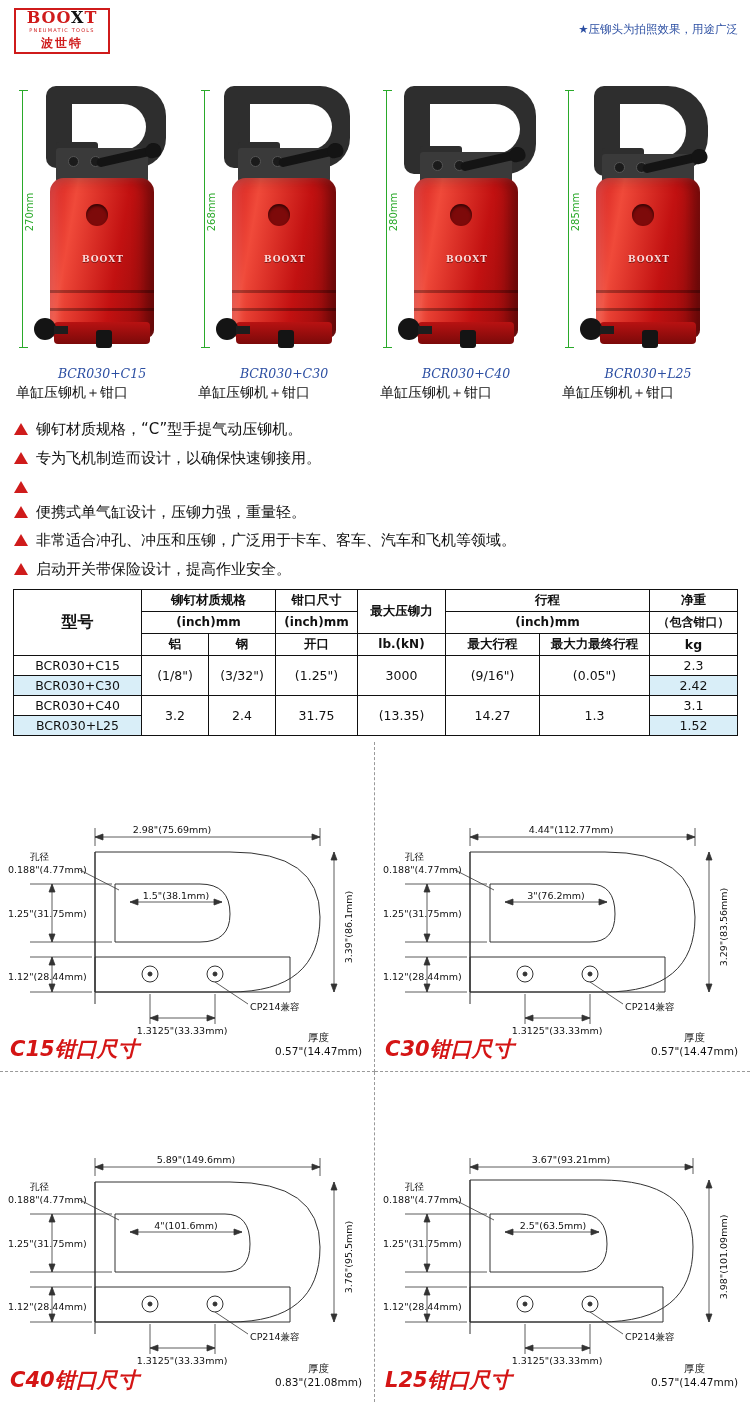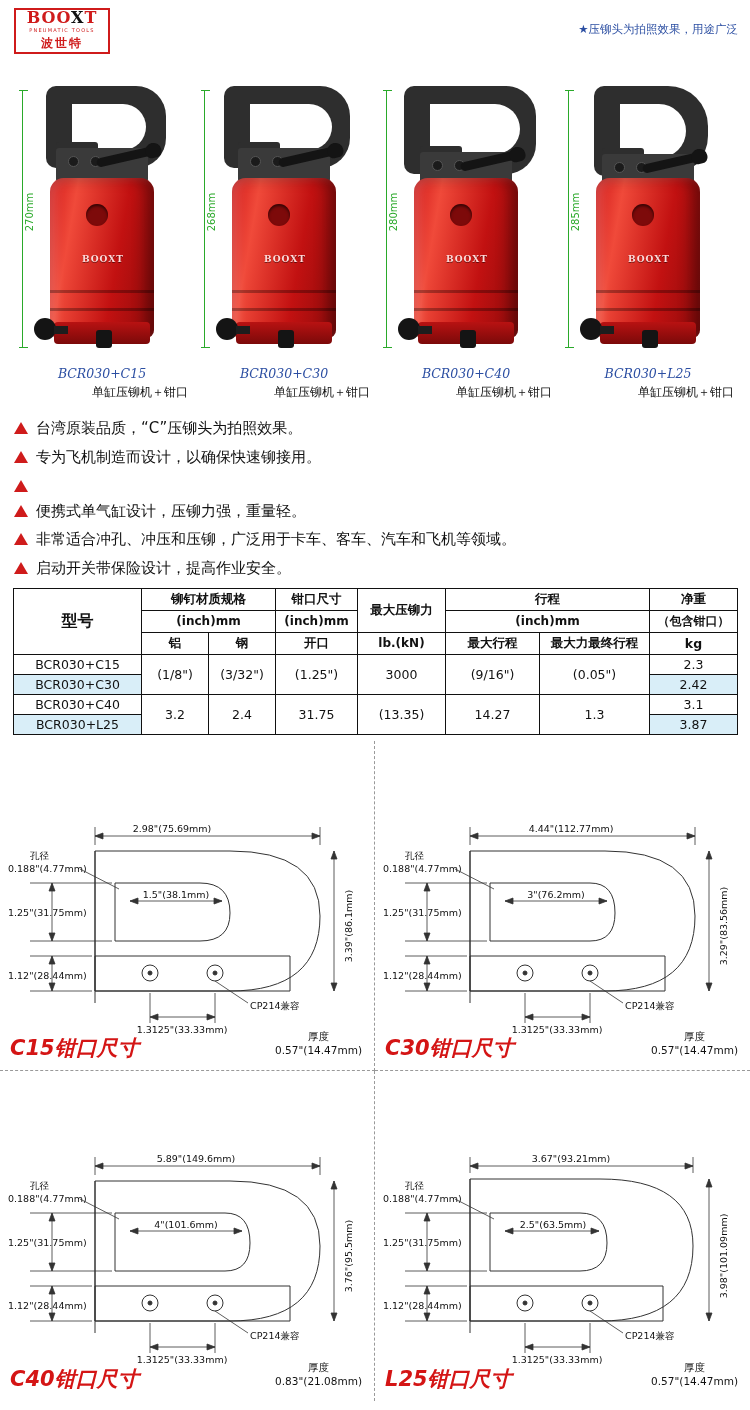--- a/index.html
+++ b/index.html
@@ -98,21 +98,21 @@
   .stem{position:absolute;top:240px;left:16px;width:14px;height:8px;background:#1d1d1d;}
   .airin{
     position:absolute;top:244px;left:58px;width:16px;height:18px;background:#141414;border-radius:3px;
   }
 
   .pname{
     text-align:center;font-size:12.5px;color:#2b4ea2;
     font-family:"DejaVu Serif","Liberation Serif",serif;font-style:italic;
     margin-top:4px;
   }
-  .pdesc{text-align:right;font-size:12px;color:#111;margin-top:3px;}
+  .pdesc{text-align:left;font-size:14px;color:#111;margin-top:3px;}
 
   
   .bullets{margin:18px 10px 6px 10px;}
   .bullet{display:flex;align-items:flex-start;margin-bottom:10px;}
   .tri{
     width:0;height:0;border-left:7px solid transparent;border-right:7px solid transparent;
     border-bottom:12px solid #cf1b1b;margin:3px 8px 0 4px;flex:0 0 auto;
   }
   .btext{font-size:15px;line-height:1.25;color:#111;}
 
@@ -269,21 +269,21 @@
       </div>
       <div class="pname">BCR030+L25</div>
       <div class="pdesc">单缸压铆机＋钳口</div>
     </div>
 
   </div>
 
   <div class="bullets">
     <div class="bullet">
       <div class="tri"></div>
-      <div class="btext">台湾原装品质，“C”压铆头为拍照效果。</div>
+      <div class="btext">铆钉材质规格，“C”型手提气动压铆机。</div>
     </div>
     <div class="bullet">
       <div class="tri"></div>
       <div class="btext">专为飞机制造而设计，以确保快速铆接用。</div>
     </div>
     <div class="bullet">
       <div class="tri"></div>
     </div>
     <div class="bullet">
       <div class="tri"></div>
@@ -354,21 +354,21 @@
         <td rowspan="2">3.2</td>
         <td rowspan="2">2.4</td>
         <td rowspan="2">31.75</td>
         <td rowspan="2">(13.35)</td>
         <td rowspan="2">14.27</td>
         <td rowspan="2">1.3</td>
         <td>3.1</td>
       </tr>
       <tr class="alt">
         <td>BCR030+L25</td>
-        <td>3.87</td>
+        <td>1.52</td>
       </tr>
     </tbody>
   </table>
 
   <div class="draw-grid">
 
     <div class="cell rb bb">
       <svg width="375" height="330" viewBox="0 0 375 330">
         <g fill="none" stroke="#333" stroke-width="1">
           <path d="M95 110 L230 110 Q320 110 320 175 Q320 250 230 250 L95 250 Z"></path>

